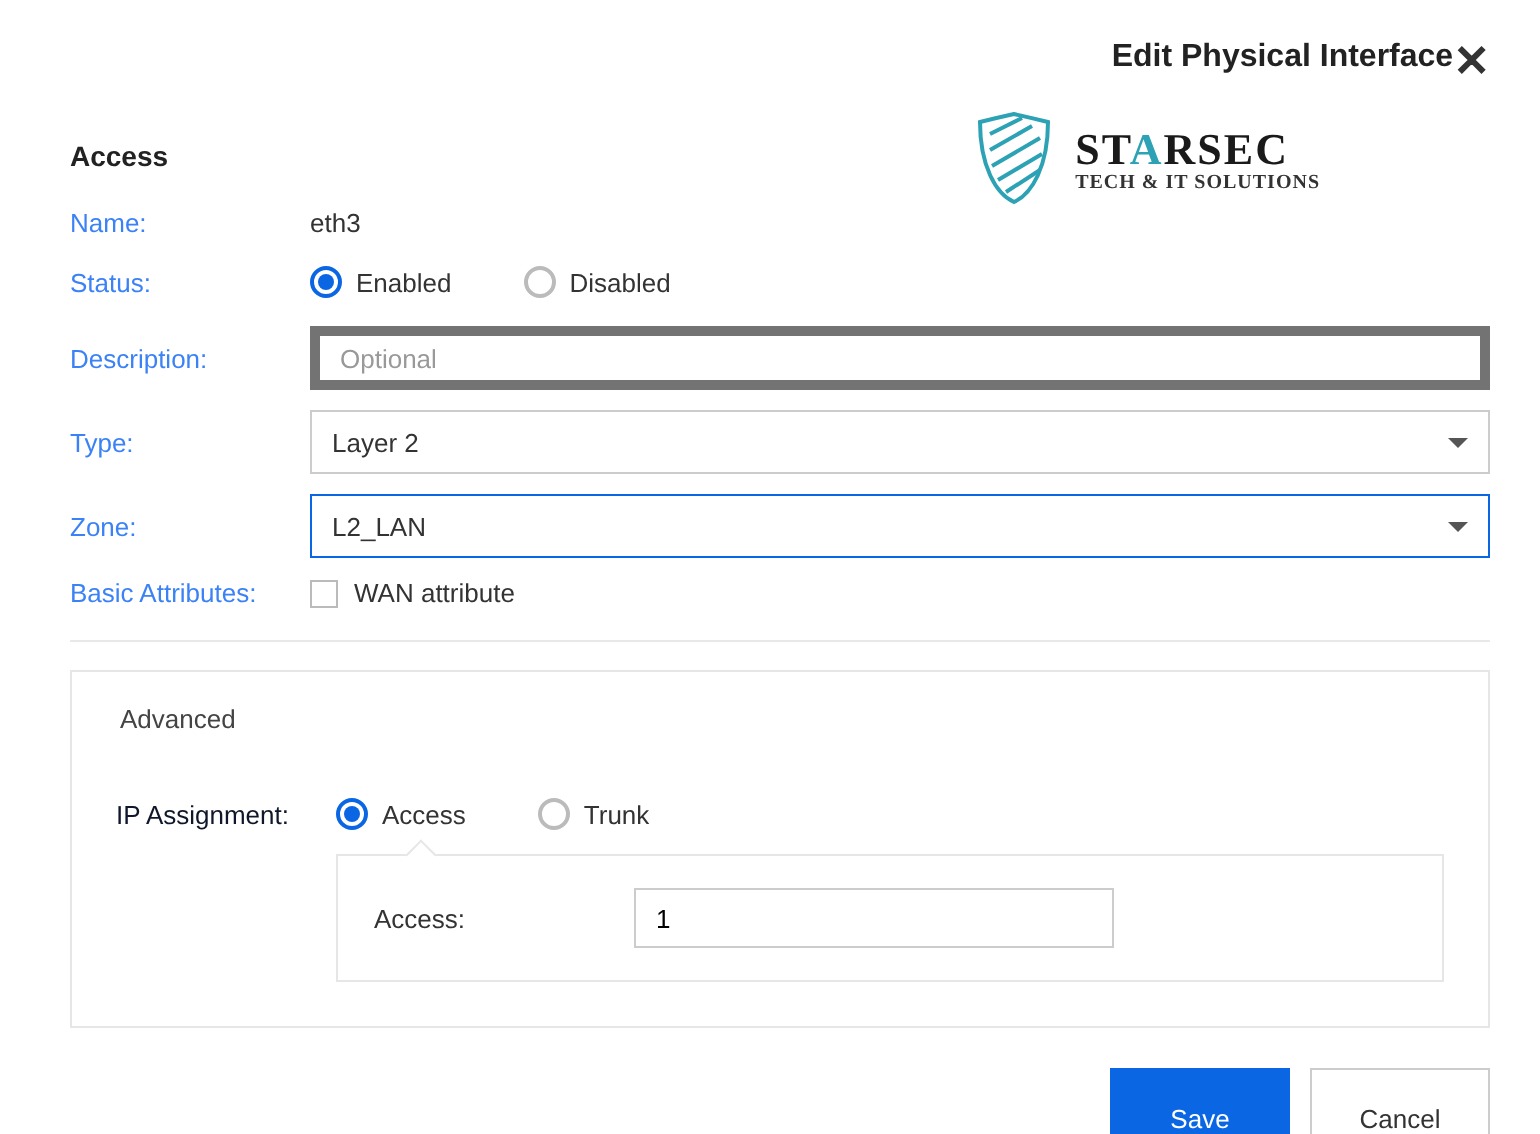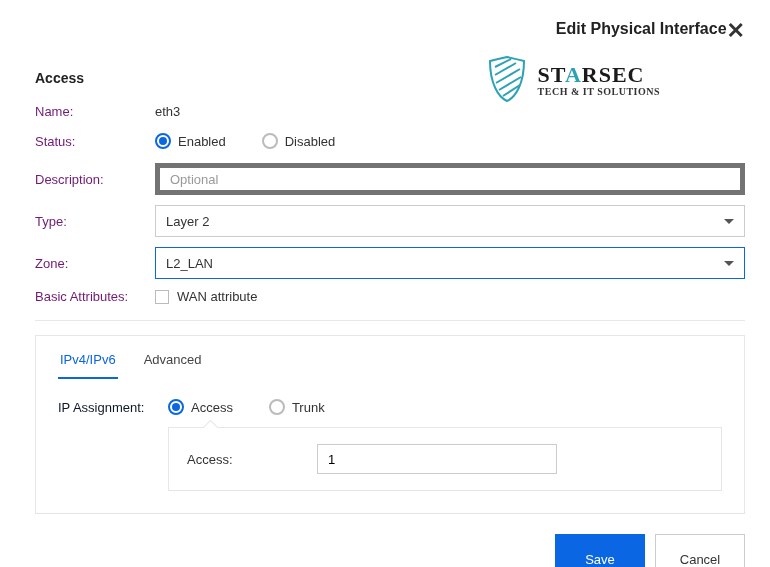--- a/index.html
+++ b/index.html
@@ -19,21 +19,21 @@
     .logo-wrap { position: absolute; right: 110px; top: 55px; display: flex; align-items: center; gap: 10px; }
     .logo-shield svg { display: block; }
     .logo-text { display: flex; flex-direction: column; }
     .logo-main { font-size: 22px; font-weight: 700; letter-spacing: 1px; color: #1a1a1a; font-family: "Times New Roman", serif; }
     .logo-main .tri { color: #2da2b5; }
     .logo-sub { font-size: 10px; font-weight: 700; letter-spacing: 0.5px; color: #333; font-family: "Times New Roman", serif; margin-top: -2px; }
     .section-title { font-size: 14px; font-weight: bold; margin: 28px 0 18px 10px; color: #222; }
     .form { margin-left: 10px; }
     .row { display: flex; align-items: center; margin-bottom: 14px; }
     .row-tight { margin-bottom: 10px; }
-    .label { width: 120px; color: #701a75; font-size: 13px; }
+    .label { width: 120px; color: #3b82f6; font-size: 13px; }
     .value { color: #333; font-size: 13px; }
     .radio-group { display: flex; gap: 36px; align-items: center; }
     .radio-opt { display: flex; align-items: center; gap: 7px; font-size: 13px; color: #333; cursor: pointer; }
     .radio-outer { width: 16px; height: 16px; border-radius: 50%; border: 2px solid #bbb; display: inline-flex; align-items: center; justify-content: center; }
     .radio-outer.checked { border-color: #0b66e4; }
     .radio-inner { width: 8px; height: 8px; border-radius: 50%; background: #0b66e4; }
     .text-input {
       flex: 1;
       height: 32px;
       border: 5px solid #737373;
@@ -169,21 +169,20 @@
       <span class="checkbox"></span>
       <span>WAN attribute</span>
     </div>
   </div>
 </div>
 
 <hr class="divider">
 
 <div class="tabs-box">
   <div class="tabs">
-    <div class="tab active">IPv4/IPv6</div>
     <div class="tab">Advanced</div>
   </div>
   <div class="tab-body">
     <div class="ip-row">
       <div class="ip-label">IP Assignment:</div>
       <div class="radio-group">
         <div class="radio-opt">
           <span class="radio-outer checked">
               <span class="radio-inner"></span>
             </span>

